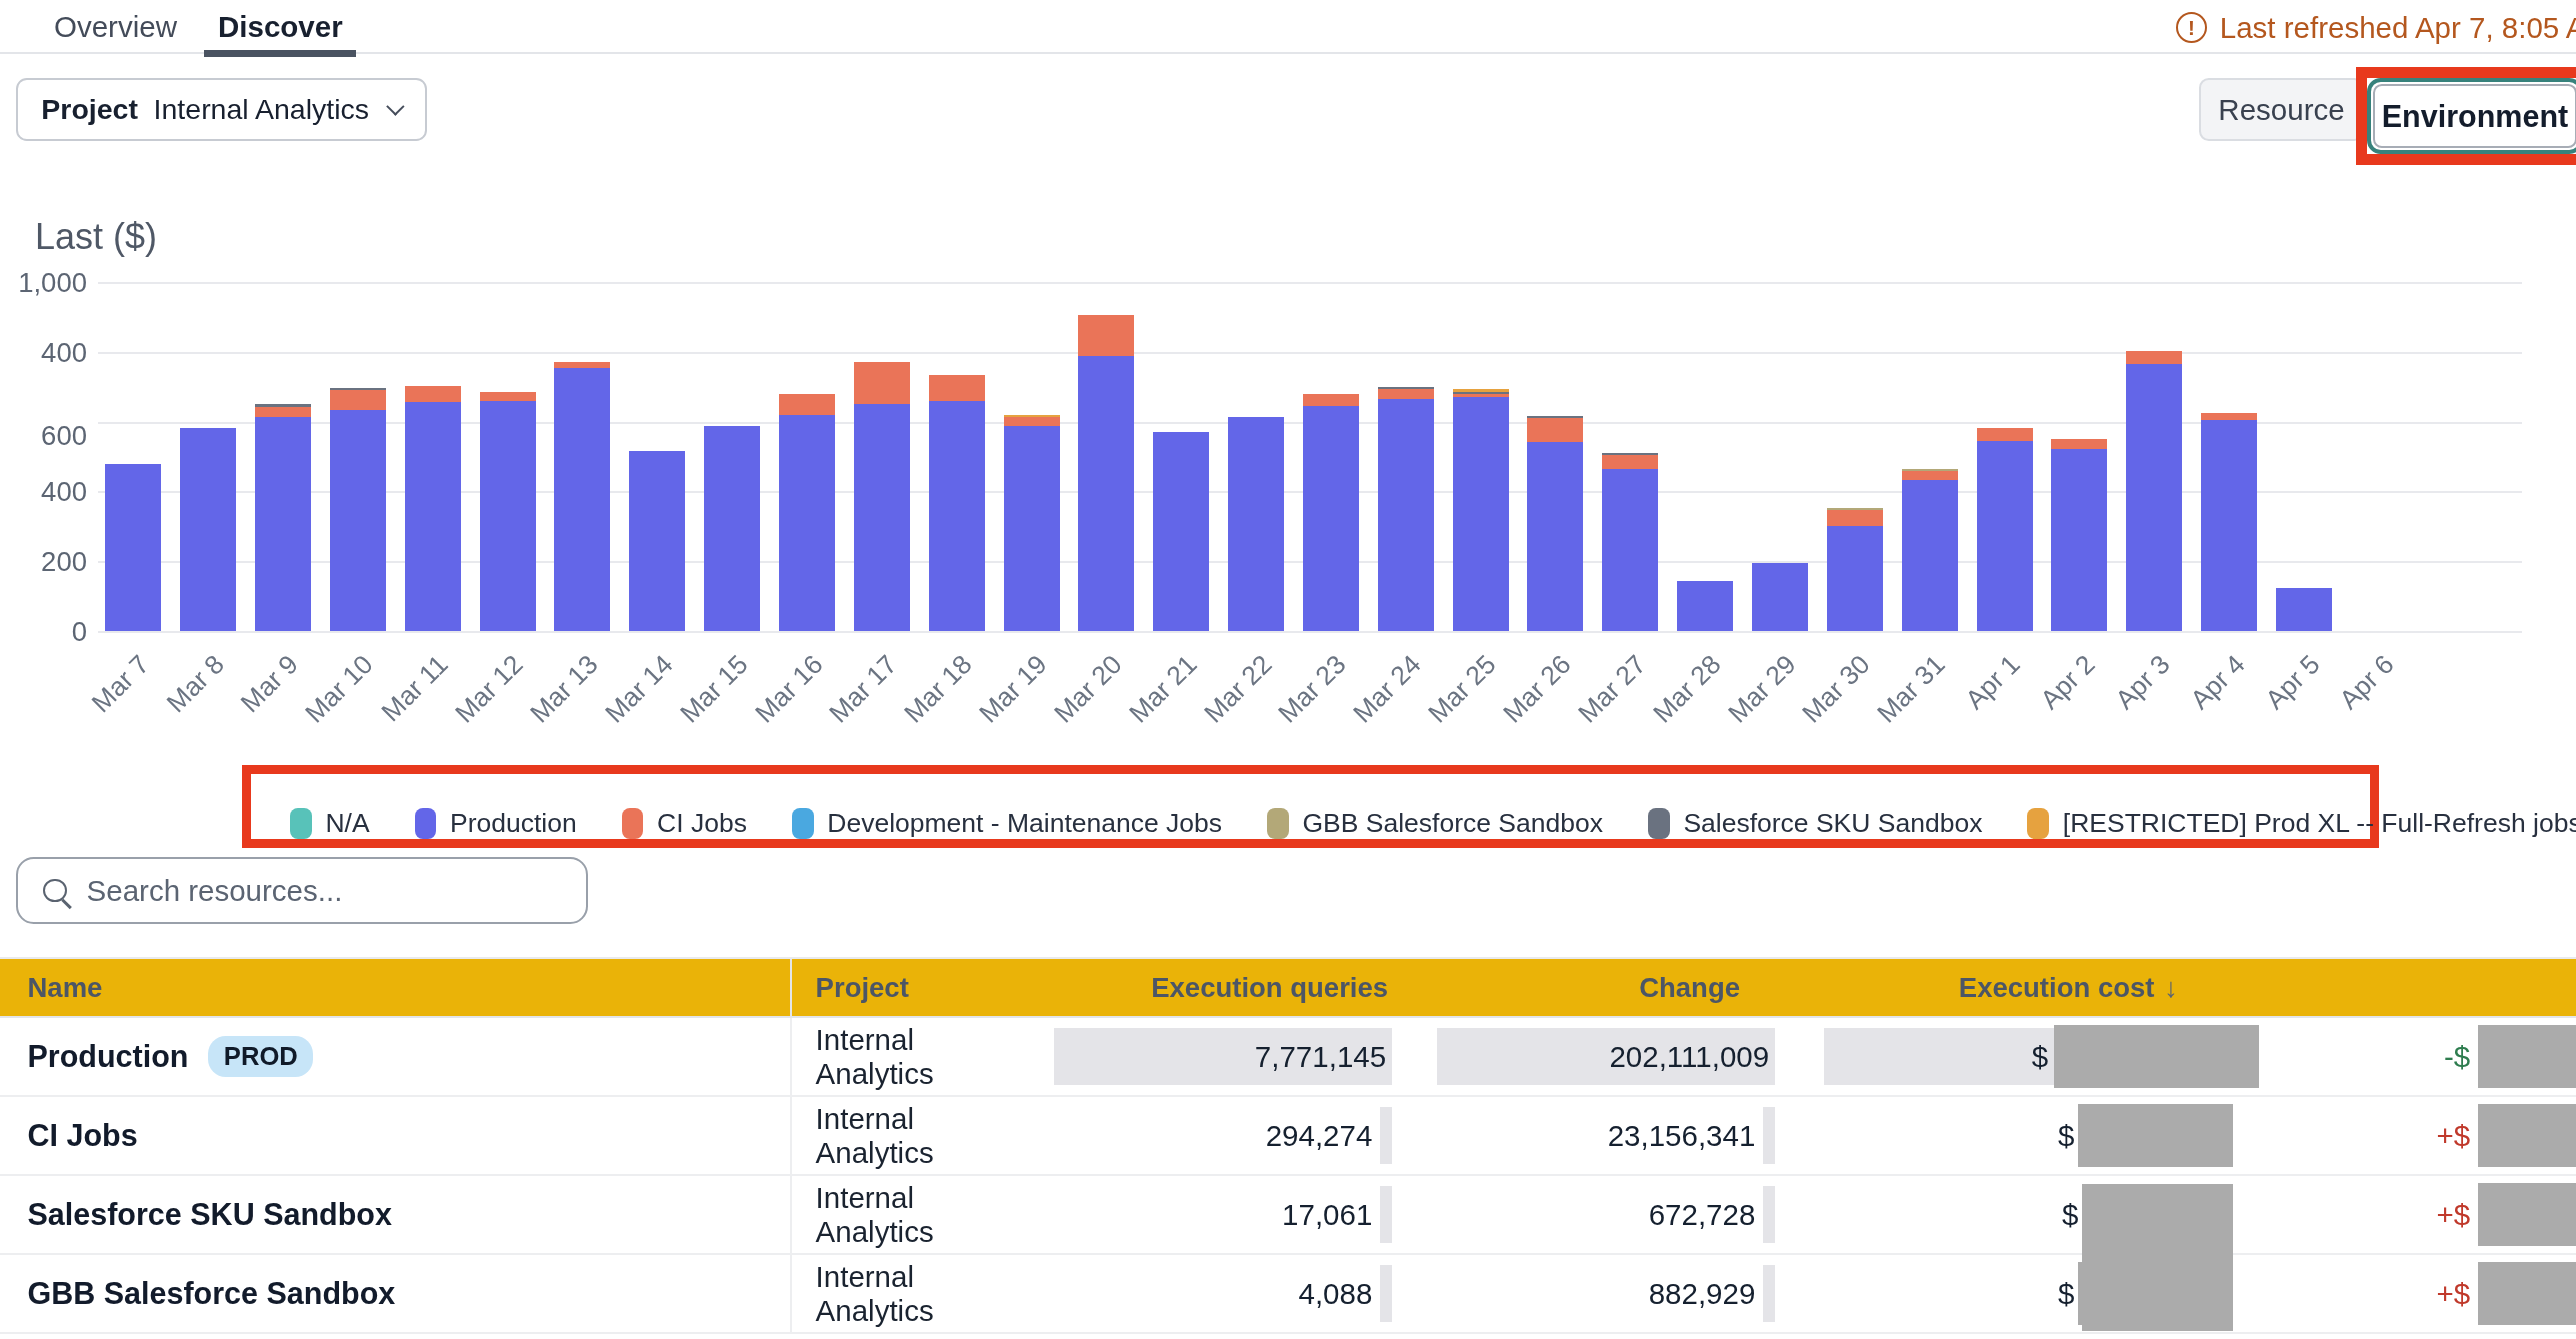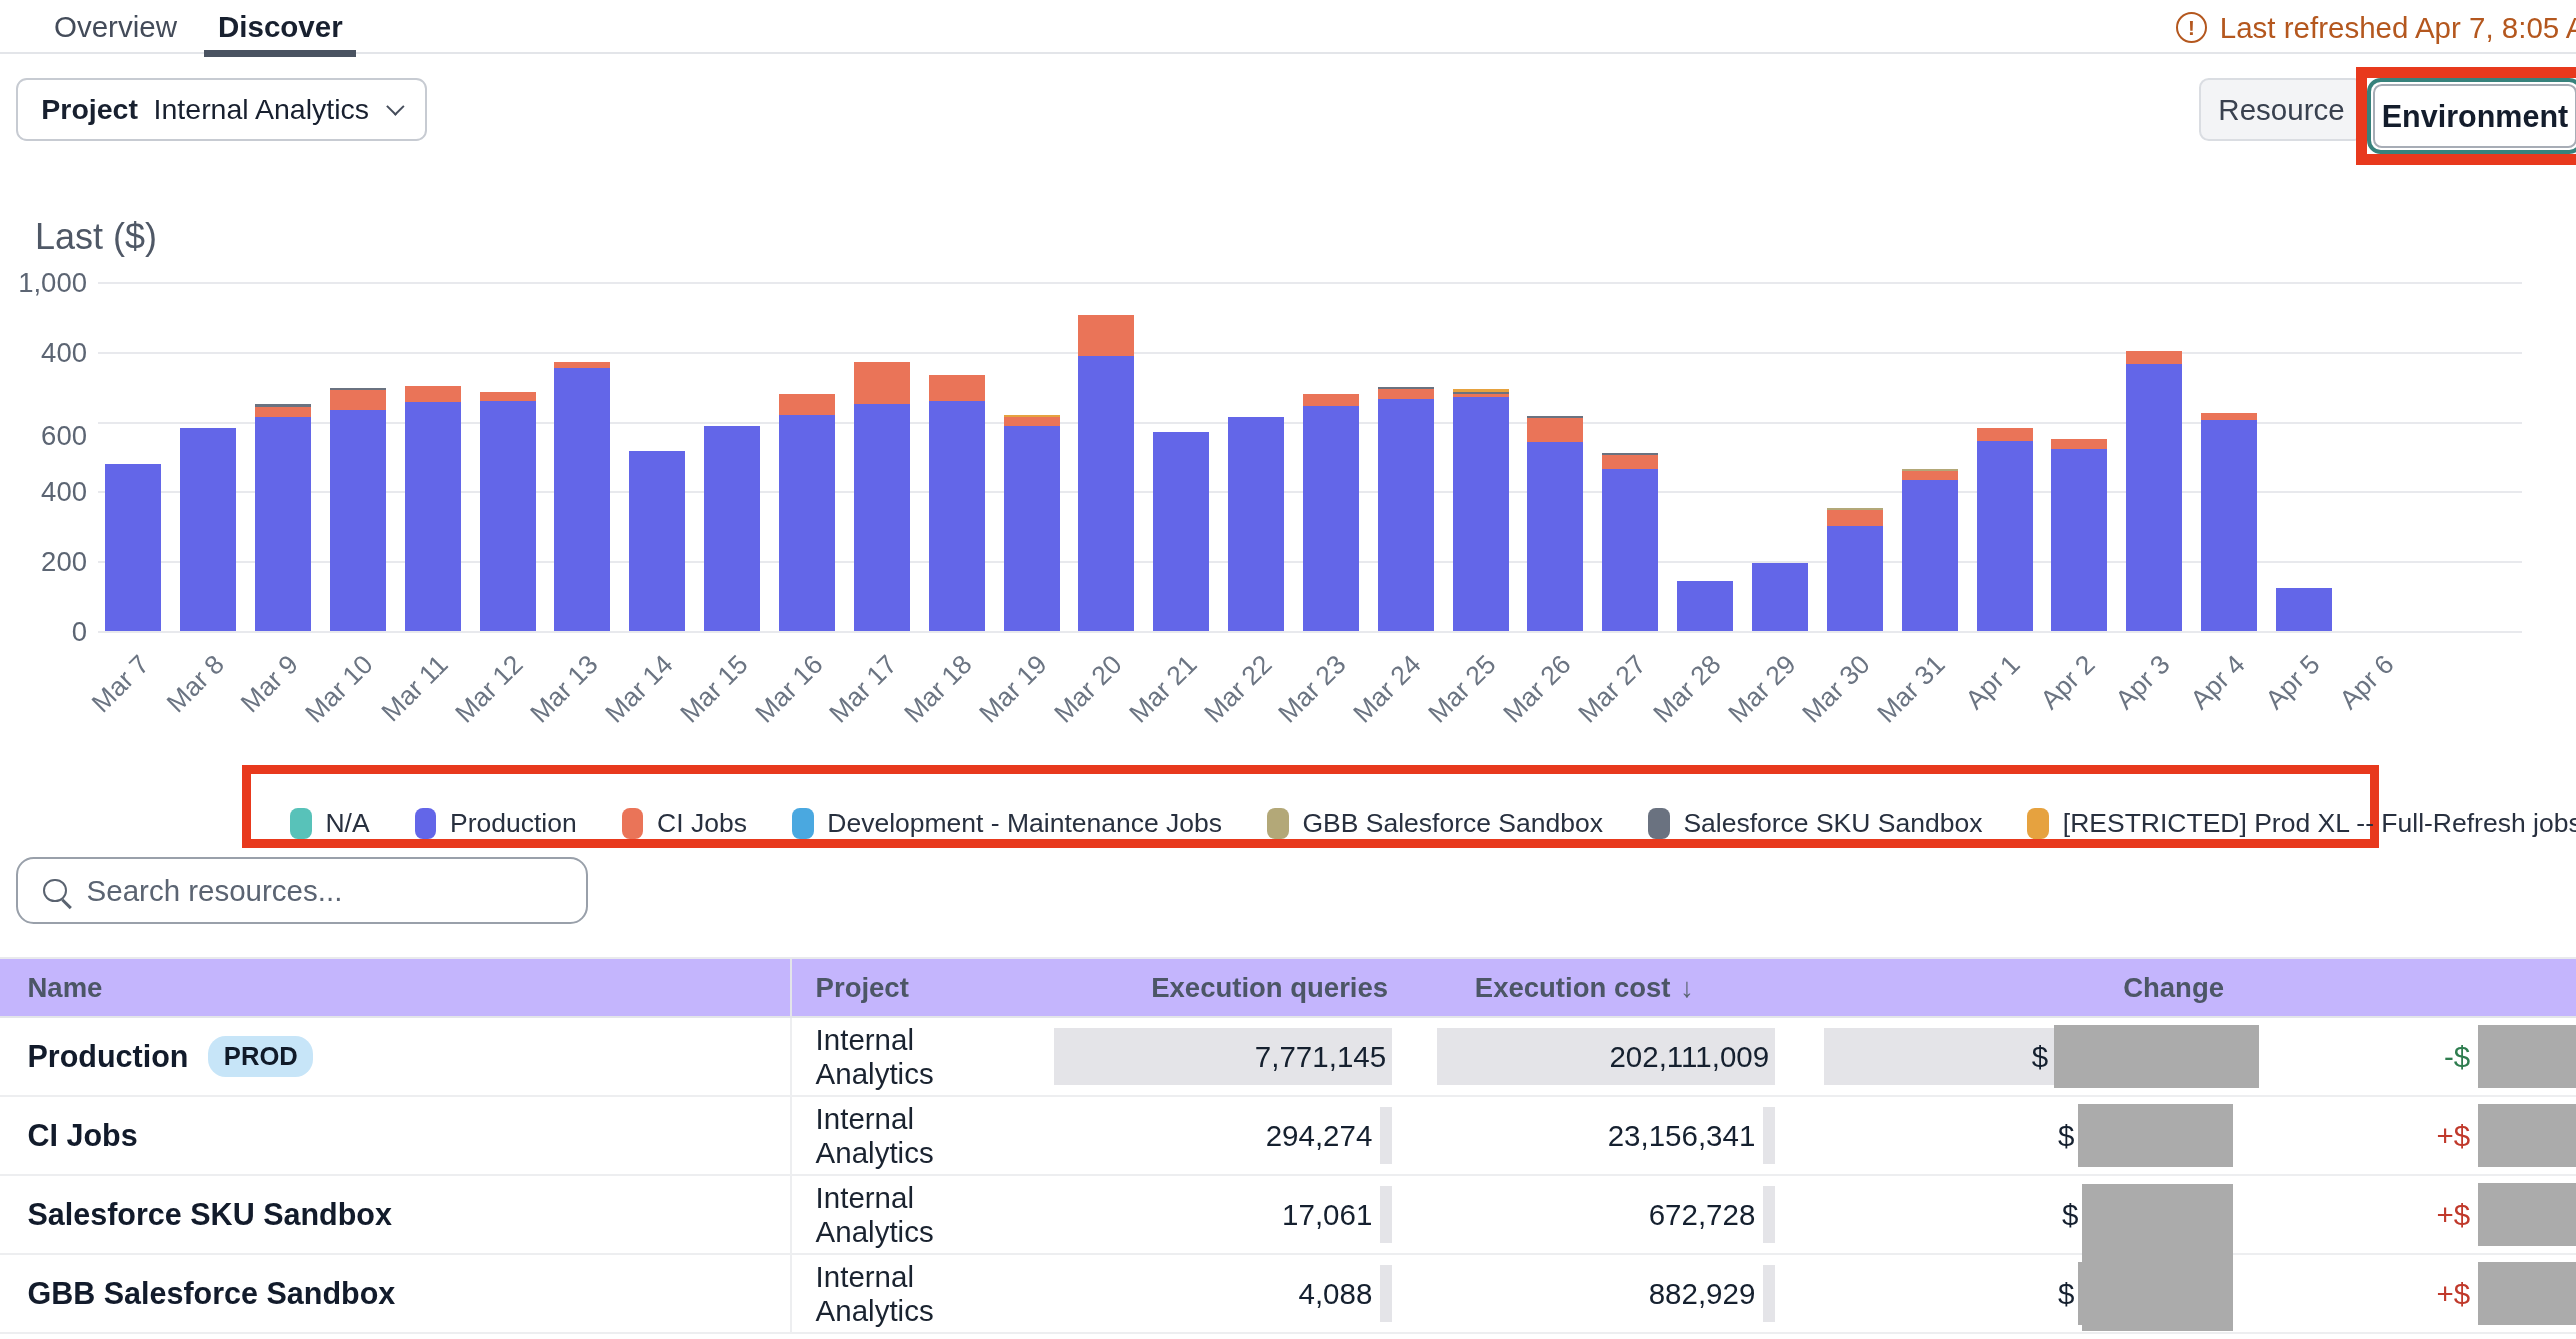--- a/index.html
+++ b/index.html
@@ -50,21 +50,21 @@
   
   .searchbox { position:absolute; left:15.7px; top:857px; width:572px; height:67px; border:2px solid #99A0AA; border-radius:17.7px; background:#fff; display:flex; align-items:center; padding:0 19.7px 0 25.6px; gap:19.7px; }
   .mag { width:23.6px; height:23.6px; border:2.9px solid #5A6370; border-radius:50%; position:relative; flex:0 0 auto; }
   .mag::after { content:""; position:absolute; width:2.9px; height:11.8px; background:#5A6370; left:19.7px; top:17.7px; transform:rotate(-45deg); }
   .searchbox input { border:none; outline:none; flex:1; font-size:29.5px; color:#39414F; font-family:inherit; background:transparent; }
   .searchbox input::placeholder { color:#5B6472; }
 
   
   .table { position:absolute; left:0; top:957px; width:2576px; }
   .thead, .trow { display:grid; grid-template-columns:792px 236px 364px 383px 484px 1fr; align-items:center; }
-  .thead { height:61px; background:#c4b5fd; border-top:2px solid #E9EAED; border-bottom:2px solid #E3E5E9; font-size:27.5px; color:#4C5666; font-weight:600; }
+  .thead { height:61px; background:#eab308; border-top:2px solid #E9EAED; border-bottom:2px solid #E3E5E9; font-size:27.5px; color:#4C5666; font-weight:600; }
   .thead .hc { height:100%; display:flex; align-items:center; }
   .hc.right { justify-content:flex-end; }
   .hc-name { padding-left:27.5px; border-right:2px solid #E3E5E9; }
   .hc-project { padding-left:23.6px; }
   .hc-exec { padding-right:3.9px; }
   .hc-cons { padding-right:2px; }
   .hc-cost { padding-right:81px; gap:9.8px; }
   .hc-change { padding-right:35px; }
   .sorticon { font-size:27.5px; color:#5B6472; }
 
@@ -439,25 +439,25 @@
 <div class="searchbox">
   <span class="mag"></span>
   <input placeholder="Search resources..." style="">
 </div>
 
 <div class="table">
   <div class="thead">
     <div class="hc hc-name">Name</div>
     <div class="hc hc-project">Project</div>
     <div class="hc right hc-exec">Execution queries</div>
+    <div class="hc right hc-change">Change</div>
     <div class="hc right hc-cost">
       <span>Execution cost</span>
       <span class="sorticon">↓</span>
     </div>
-    <div class="hc right hc-change">Change</div>
   </div>
   <div id="tbody">
       <div class="trow">
         <div class="cell c-name">
           <span>Production</span>
           <span class="badge">PROD</span>
         </div>
         <div class="cell c-proj">Internal Analytics</div>
         <div class="cell c-num">
           <div class="hlbox" style="width: 338px;">7,771,145</div>

